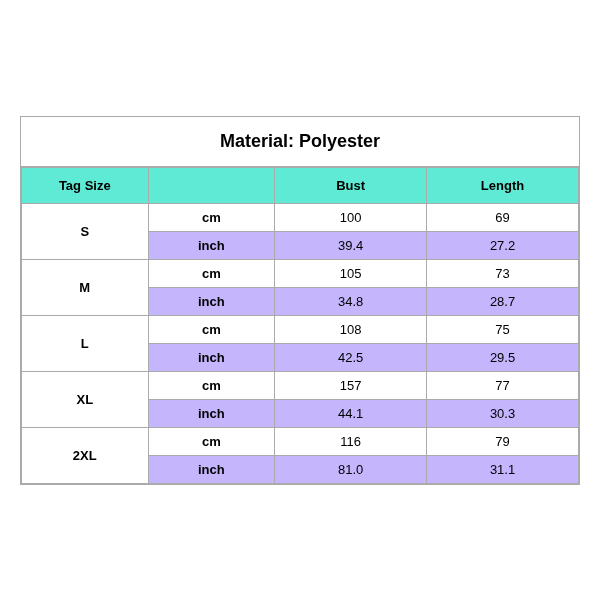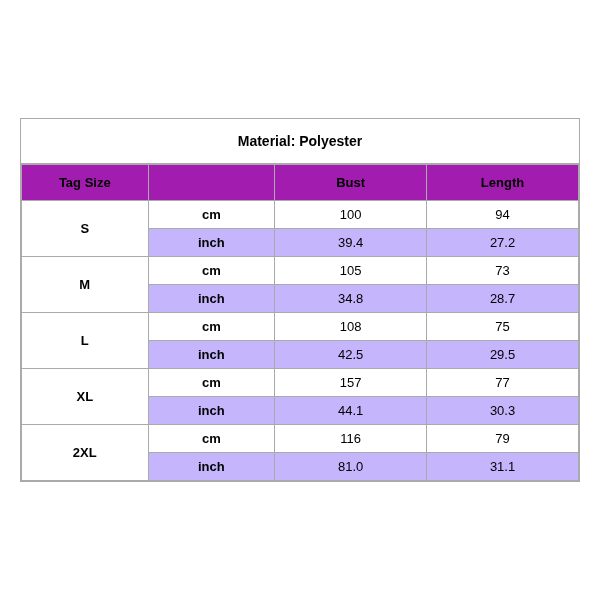--- a/index.html
+++ b/index.html
@@ -15,34 +15,34 @@
     }
     .table-wrapper {
       border: 1px solid #aaa;
       width: 560px;
     }
     .title-row {
       text-align: center;
       padding: 14px 10px;
       border-bottom: 1px solid #aaa;
       font-weight: bold;
-      font-size: 14px;
+      font-size: 18px;
     }
     table {
       width: 100%;
       border-collapse: collapse;
     }
     th, td {
       border: 1px solid #aaa;
       text-align: center;
       padding: 6px 4px;
     }
     thead th {
       font-weight: bold;
-      background: #a21caf;
+      background: #5eead4;
       height: 36px;
     }
     .tag-size-cell {
       font-weight: bold;
       vertical-align: middle;
     }
     .unit-cell {
       font-weight: bold;
       margin-left: 36px;
     }
@@ -66,21 +66,21 @@
         <th class="col-unit"></th>
         <th class="col-bust">Bust</th>
         <th class="col-length">Length</th>
       </tr>
     </thead>
     <tbody id="table-body">
     <tr>
     <td class="col-tag tag-size-cell" rowspan="2">S</td>
     <td class="col-unit unit-cell">cm</td>
     <td class="col-bust">100</td>
-    <td class="col-length">94</td>
+    <td class="col-length">69</td>
   </tr>
         <tr>
     <td class="col-unit unit-cell shaded">inch</td>
     <td class="col-bust shaded">39.4</td>
     <td class="col-length shaded">27.2</td>
   </tr>
         <tr>
     <td class="col-tag tag-size-cell" rowspan="2">M</td>
     <td class="col-unit unit-cell">cm</td>
     <td class="col-bust">105</td>

